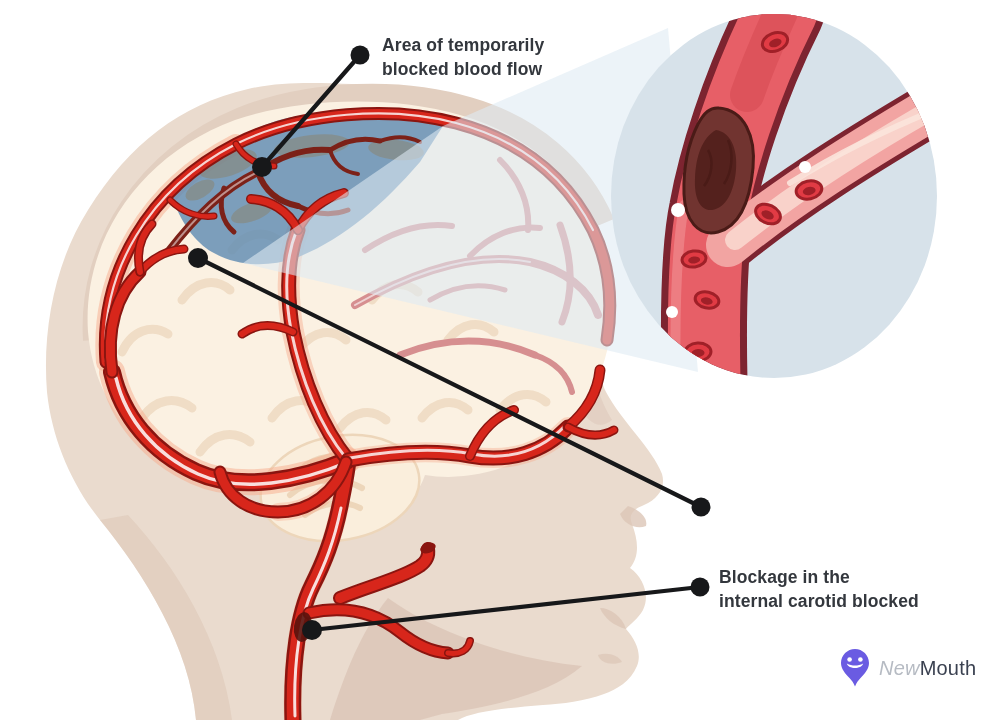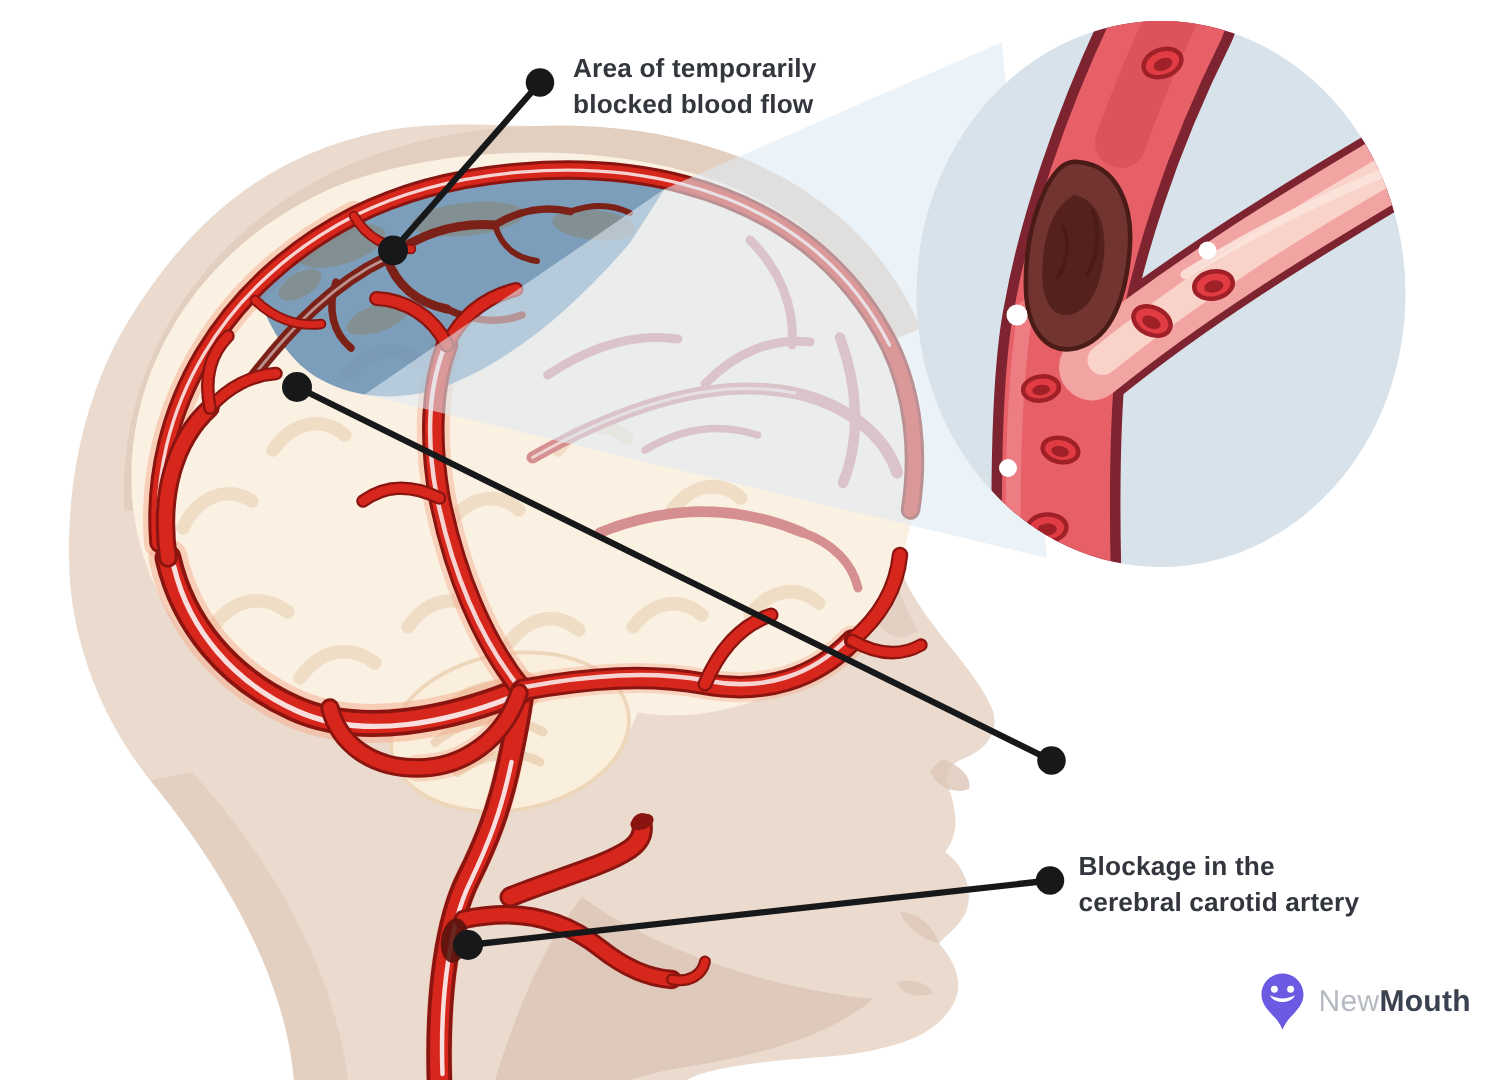--- a/index.html
+++ b/index.html
@@ -16,22 +16,22 @@
   }
   html,body{margin:0;padding:0;}
   body{width:1000px;height:720px;background:#ffffff;position:relative;overflow:hidden;
        font-family:"Liberation Sans", sans-serif;}
   .stage{position:absolute;left:0;top:0;width:1000px;height:504px;padding-left:20px;}
   svg.art{position:absolute;left:0;top:0;}
   .label{position:absolute;white-space:pre-line;color:var(--text);
          font-size:17.5px;line-height:24px;font-weight:700;letter-spacing:.1px;}
   .logo{position:absolute;left:838px;top:648px;display:flex;align-items:center;gap:7px;}
   .logo-text{font-size:20px;font-weight:500;letter-spacing:.2px;}
-  .logo-text .new{color:var(--logo_new);}
-  .logo-text .mouth{color:var(--logo_mouth);font-weight:700;}
+  .logo-text .new{color:var(--logo_new);font-style:italic;}
+  .logo-text .mouth{color:var(--logo_mouth);font-weight:400;}
 </style>
 </head>
 <body>
 
 <div class="stage">
 
 <svg class="art" width="1000" height="720" viewBox="0 0 1000 720">
   <defs>
     <clipPath id="insetClip">
           <ellipse cx="774" cy="196" rx="163" ry="182"></ellipse>
@@ -271,21 +271,21 @@
       <circle cx="701" cy="507" r="9.5"></circle>
       <circle cx="312" cy="630" r="10"></circle>
       <circle cx="700" cy="587" r="9.5"></circle>
     </g>
   </g>
 </svg>
 
 <div class="label" style="left:382px;top:33px">Area of temporarily
 blocked blood flow</div>
 <div class="label" style="left:719px;top:565px">Blockage in the
-cerebral carotid artery</div>
+internal carotid blocked</div>
 
 <div class="logo">
   <svg width="34" height="40" viewBox="0 0 34 40">
     <path fill="var(--logo_purple)" d="M17,1 C9.3,1 3,7.3 3,15 C3,21.2 7.2,25.4 11.7,30.2
           C13.7,32.3 15.6,34.9 17,38.5 C18.4,34.9 20.3,32.3 22.3,30.2
           C26.8,25.4 31,21.2 31,15 C31,7.3 24.7,1 17,1 Z"></path>
     <circle cx="11.6" cy="11.5" r="2.3" fill="#FFFFFF"></circle>
     <circle cx="22.4" cy="11.5" r="2.3" fill="#FFFFFF"></circle>
     <path fill="#FFFFFF" d="M8.8,15.5 C10.5,21.5 23.5,21.5 25.2,15.5
           C19.7,18.3 14.3,18.3 8.8,15.5 Z"></path>

